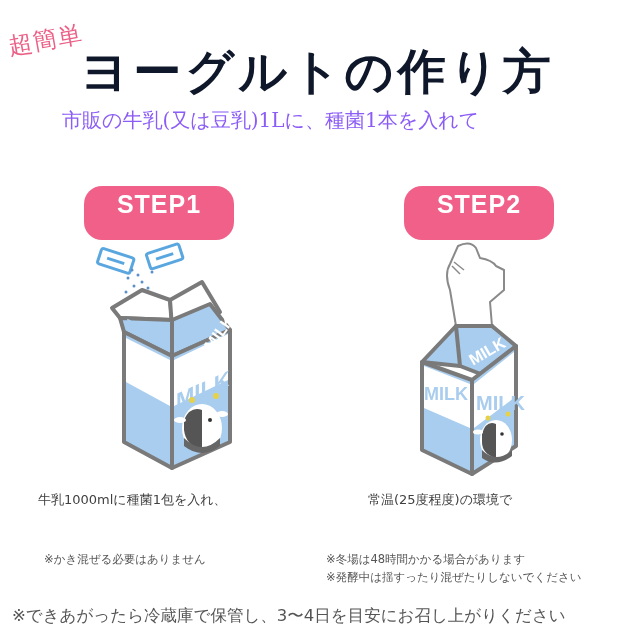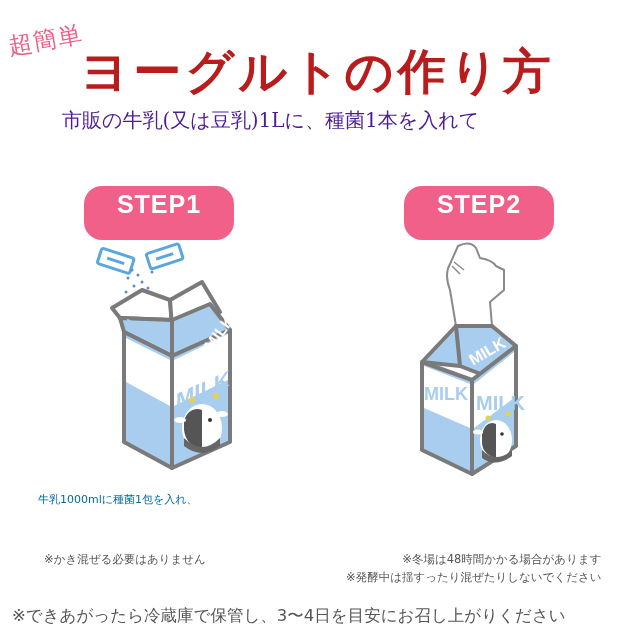--- a/index.html
+++ b/index.html
@@ -8,55 +8,55 @@
 
   .subtitle-tag {
     position: absolute; left: 8px; top: 24px;
     font-family: "DejaVu Serif", "Liberation Serif", serif;
     color: #ec5f86; font-size: 24px; transform: rotate(-10deg);
     letter-spacing: 1px;
   }
   .main-title {
     position: absolute; left: 80px; top: 40px;
     font-family: Liberation Mono, monospace;
-    color: #b91c1c; font-size: 48px; letter-spacing: 4px; white-space: nowrap;
+    color: #0f172a; font-size: 48px; letter-spacing: 4px; white-space: nowrap;
   }
   .intro {
     position: absolute; left: 62px; top: 104px;
     font-family: "DejaVu Serif", "Liberation Serif", serif;
-    font-size: 20px; line-height: 32px; color: #4c1d95; white-space: nowrap;
+    font-size: 20px; line-height: 32px; color: #8b5cf6; white-space: nowrap;
   }
   .intro div { height: 32px; }
 
   .step-pill {
     position: absolute; top: 186px; width: 150px; height: 54px;
     background: #f06088; border-radius: 18px;
     color: #fff; font-family: "Liberation Sans", sans-serif; font-weight: bold;
     font-size: 25px; text-align: center; line-height: 36px; letter-spacing: 1px;
   }
   .step1 { left: 84px; }
   .step2 { left: 404px; }
 
   .illus { position: absolute; }
   .illus1 { left: 80px; top: 220px; width: 200px; height: 260px; }
   .illus2 { left: 400px; top: 230px; width: 180px; height: 250px; }
 
   .desc {
-    position: absolute; top: 488px; font-size: 11px; line-height: 24px;
-    color: #0369a1; white-space: nowrap;
+    position: absolute; top: 488px; font-size: 13px; line-height: 24px;
+    color: #404040; white-space: nowrap;
   }
   .desc1 { left: 38px; }
   .desc2 { left: 368px; }
 
   .note {
     position: absolute; top: 550px; font-size: 11.5px; line-height: 18px;
-    color: #555; white-space: nowrap; text-align: right;
+    color: #555; white-space: nowrap;
   }
   .note1 { left: 44px; }
-  .note2 { left: 346px; }
+  .note2 { left: 326px; }
 
   .footer {
     position: absolute; left: 12px; top: 605px; font-size: 16.5px;
     color: #555; white-space: nowrap;
   }
 </style>
 </head>
 <body>
 
 <div class="subtitle-tag">超簡単</div>
@@ -152,20 +152,21 @@
       <circle cx="102" cy="204" r="1.8" fill="#333"></circle>
       <ellipse cx="78" cy="202" rx="5" ry="2.5" fill="#fff"></ellipse>
     </g>
   </svg>
 </div>
 
 <div class="desc desc1">
   <div>牛乳1000mlに種菌1包を入れ、</div>
 </div>
 <div class="desc desc2">
+  <div>常温(25度程度)の環境で</div>
 </div>
 
 <div class="note note1">
   <div>※かき混ぜる必要はありません</div>
 </div>
 <div class="note note2">
   <div>※冬場は48時間かかる場合があります</div>
   <div>※発酵中は揺すったり混ぜたりしないでください</div>
 </div>
 

